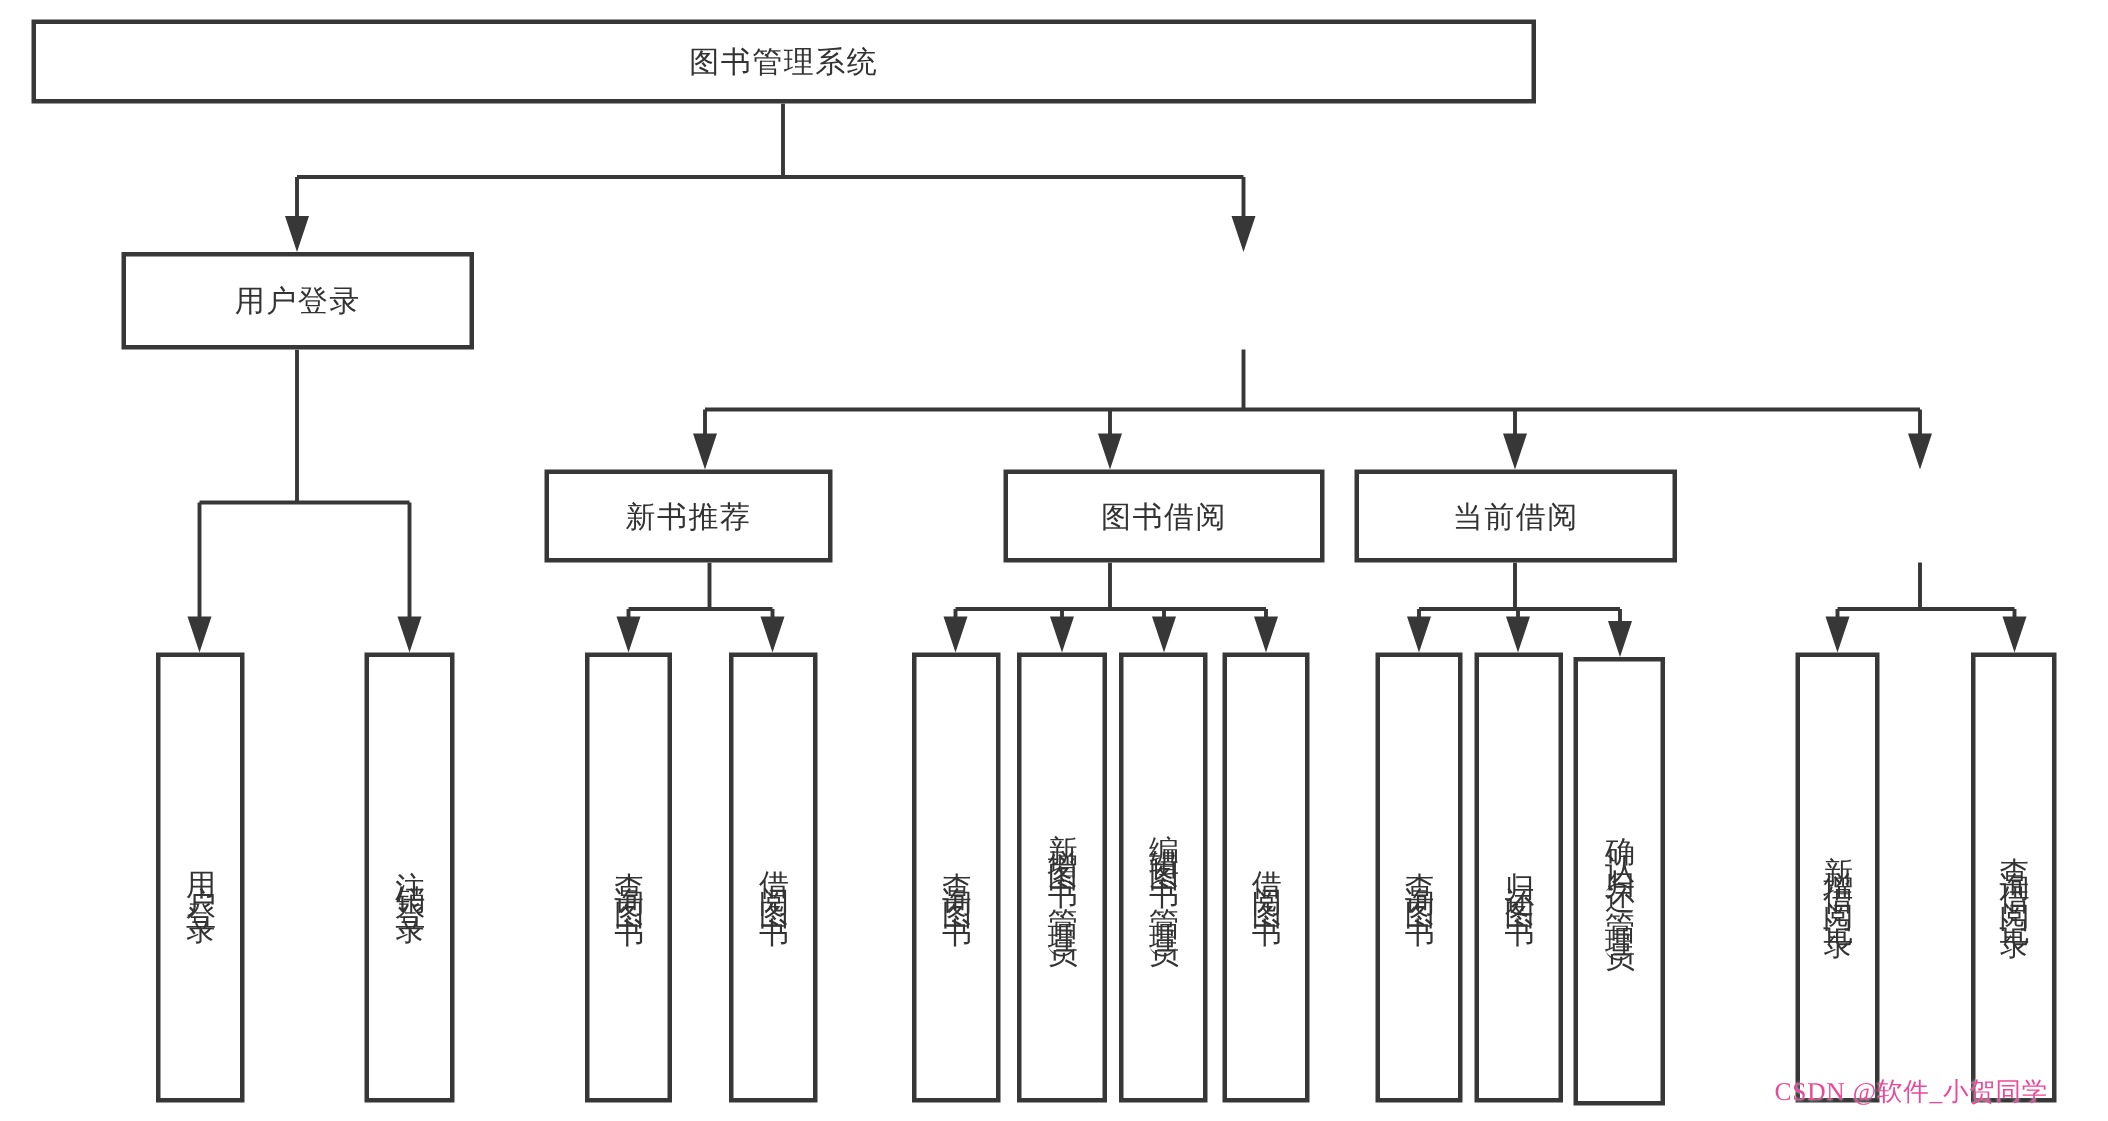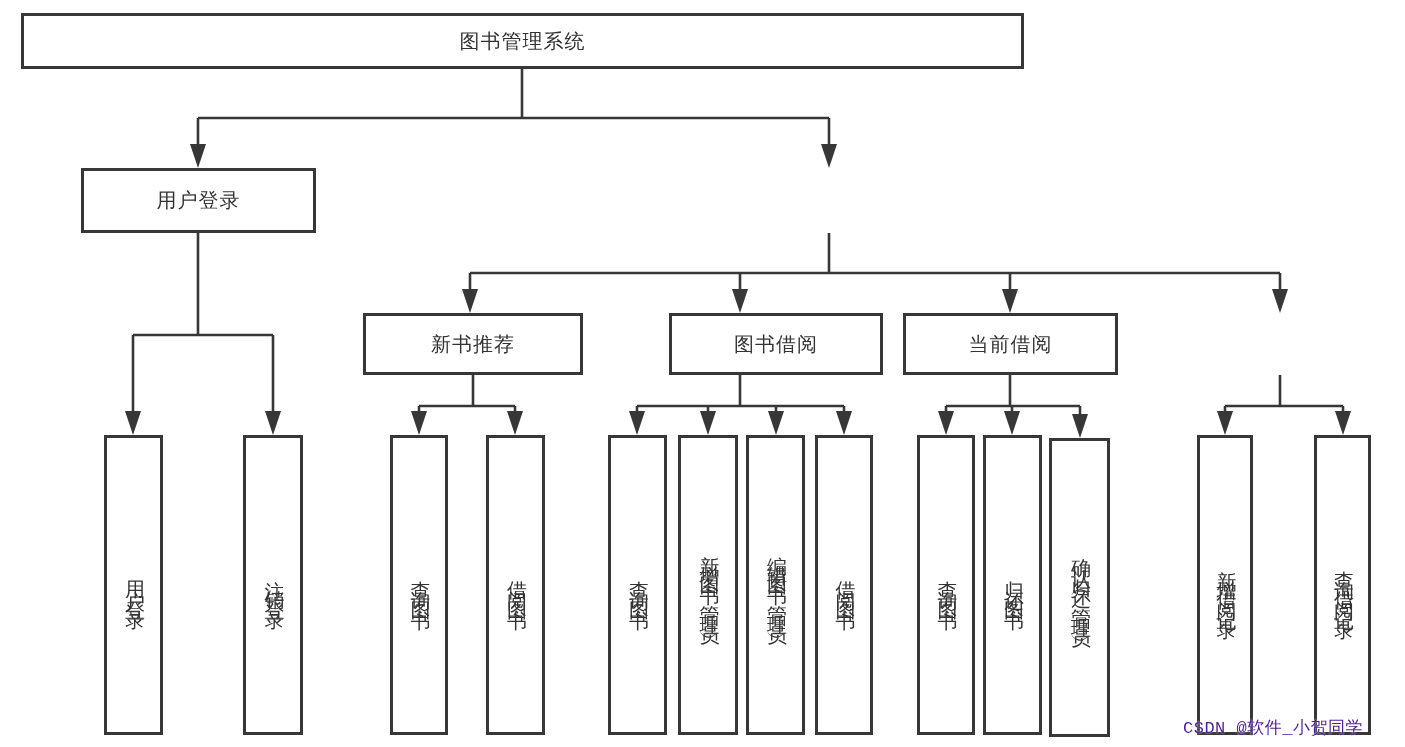--- a/index.html
+++ b/index.html
@@ -1,21 +1,21 @@
 <!DOCTYPE html>
 <html><head>
 <meta charset="utf-8">
 <style>
   html, body { margin: 0; padding: 0; background: #ffffff; }
   .canvas {
     position: relative;
     width: 1405px;
     height: 747px;
     background: #ffffff;
-    font-family: Liberation Mono, monospace;
+    font-family: Liberation Serif, serif;
     overflow: hidden;
   }
   svg.connectors {
     position: absolute;
     left: 0; top: 0;
     width: 1405px; height: 747px;
     z-index: 1;
   }
   .node {
     position: absolute;
@@ -39,21 +39,21 @@
     font-size: 20px;
     letter-spacing: 10px;
     line-height: 1;
   }
   .watermark {
     position: absolute;
     left: 1183px;
     top: 716px;
     z-index: 3;
     font-size: 17px;
-    color: #4c1d95;
+    color: #ec4899;
     letter-spacing: 0.5px;
     white-space: nowrap;
     text-shadow: 0 0 2px #ffffff;
   }
 </style>
 </head>
 <body>
 
 <div class="canvas">
 
@@ -87,21 +87,21 @@
   </svg>
 
   <div class="node hnode" style="left:21px; top:13px; width:1003px; height:56px;">
     <span>图书管理系统</span>
   </div>
 
   <div class="node hnode" style="left:81px; top:168px; width:235px; height:65px;">
     <span>用户登录</span>
   </div>
 
-  <div class="node hnode" style="left:363px; top:313px; width:220px; height:62px;text-align:center;">
+  <div class="node hnode" style="left:363px; top:313px; width:192px; height:62px;text-align:center;">
     <span>新书推荐</span>
   </div>
   <div class="node hnode" style="left:633px; top:313px; width:214px; height:62px;margin-left:36px;">
     <span>图书借阅</span>
   </div>
   <div class="node hnode" style="left:903px; top:313px; width:215px; height:62px;">
     <span>当前借阅</span>
   </div>
 
   <div class="node vnode" style="left:104px; top:435px; width:59px; height:300px;">

